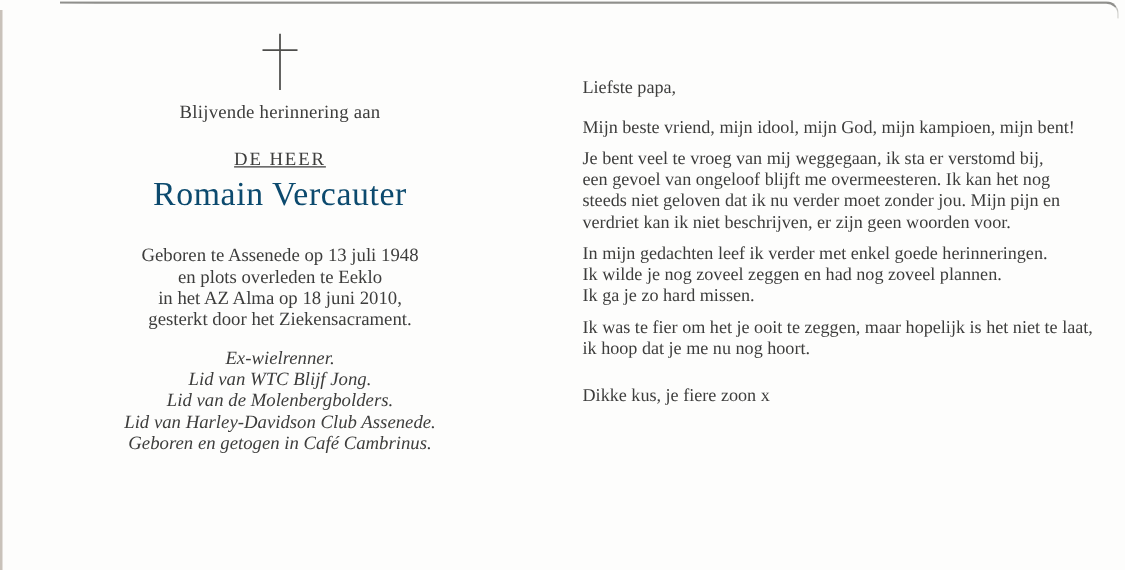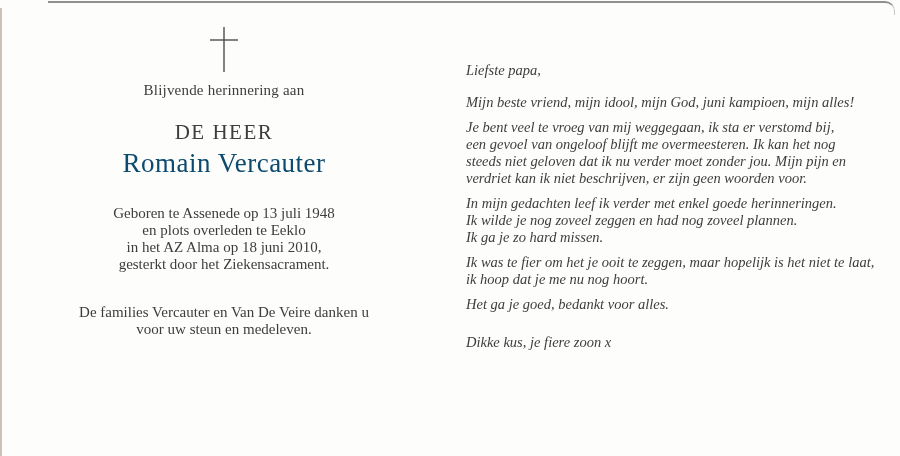--- a/index.html
+++ b/index.html
@@ -38,22 +38,23 @@
     text-align: center;
   }
   .cross-wrap { margin-top: 26px; height: 47px; }
   .hdr {
     margin-top: 9px;
     font-size: 15px;
     letter-spacing: 0.2px;
   }
   .honorific {
     margin-top: 21px;
-    font-size: 21px;
+    font-size: 15px;
     letter-spacing: 1.5px;
+    text-decoration: underline;
   }
   .deceased {
     margin-top: 3px;
     font-size: 27px;
     color: #0c4a6e;
     letter-spacing: 0.5px;
   }
   .life {
     margin-top: 26px;
     font-size: 15px;
@@ -73,21 +74,20 @@
     width: 360px;
     font-size: 15px;
     line-height: 17px;
     white-space: pre;
   }
   
   .col-right {
     position: absolute;
     top: 62px; left: 466px;
     width: 430px;
-    font-style: italic;
     font-size: 14.5px;
     line-height: 17px;
   }
   .col-right p {
     margin-top: 8px;
     white-space: pre;
   }
   .col-right p.salutation { margin-top: 0; }
   .col-right p.first-para { margin-top: 15px; }
   .col-right p.closing { margin-top: 21px; }
@@ -107,33 +107,35 @@
         <line x1="2" y1="14" x2="30" y2="14" stroke="#4d4d4b" stroke-width="1.4"></line>
       </svg>
     </div>
     <div class="hdr">Blijvende herinnering aan</div>
     <div class="honorific">DE HEER</div>
     <div class="deceased">Romain Vercauter</div>
     <div class="life">Geboren te Assenede op 13 juli 1948
 en plots overleden te Eeklo
 in het AZ Alma op 18 juni 2010,
 gesterkt door het Ziekensacrament.</div>
-    <div class="thanks">De families Vercauter en Van De Veire danken u
-voor uw steun en medeleven.</div>
+    <div class="memberships">Ex-wielrenner.
+Lid van WTC Blijf Jong.
+Lid van de Molenbergbolders.
+Lid van Harley-Davidson Club Assenede.
+Geboren en getogen in Café Cambrinus.</div>
   </div>
 
   <div class="col-right">
     <p class="salutation">Liefste papa,</p>
-    <p class="first-para">Mijn beste vriend, mijn idool, mijn God, juni kampioen, mijn alles!</p>
+    <p class="first-para">Mijn beste vriend, mijn idool, mijn God, mijn kampioen, mijn bent!</p>
     <p>Je bent veel te vroeg van mij weggegaan, ik sta er verstomd bij,
 een gevoel van ongeloof blijft me overmeesteren. Ik kan het nog
 steeds niet geloven dat ik nu verder moet zonder jou. Mijn pijn en
 verdriet kan ik niet beschrijven, er zijn geen woorden voor.</p>
     <p>In mijn gedachten leef ik verder met enkel goede herinneringen.
 Ik wilde je nog zoveel zeggen en had nog zoveel plannen.
 Ik ga je zo hard missen.</p>
     <p>Ik was te fier om het je ooit te zeggen, maar hopelijk is het niet te laat,
 ik hoop dat je me nu nog hoort.</p>
-    <p>Het ga je goed, bedankt voor alles.</p>
     <p class="closing">Dikke kus, je fiere zoon x</p>
   </div>
 
 </div>
 
 </body></html>

